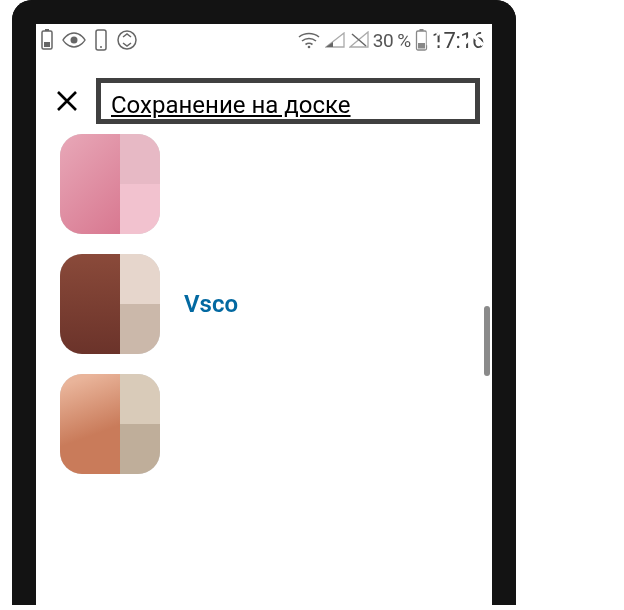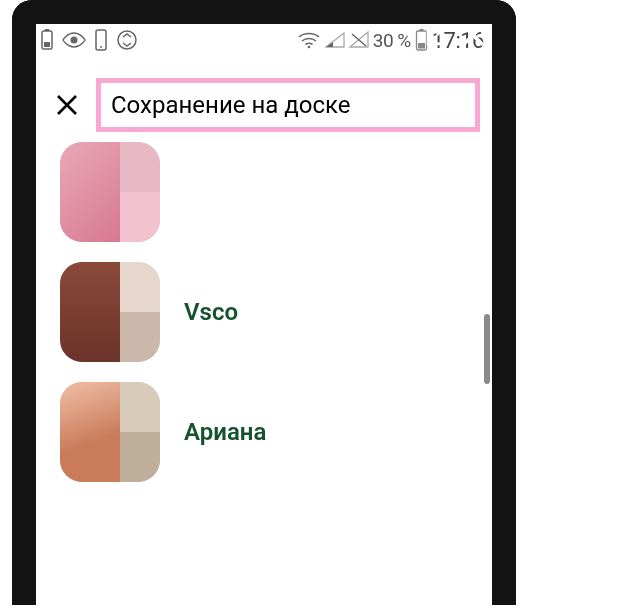--- a/index.html
+++ b/index.html
@@ -52,23 +52,24 @@
     gap: 14px;
   }
   .close-x {
     width: 30px; height: 30px;
     display:flex;align-items:center;justify-content:center;
     font-size: 34px; line-height: 1; color:#000; cursor:pointer;
     font-weight: 400;
   }
   .title-box {
     flex: 1;
-    border: 5px solid #f9a8d4;
-    padding: 8px 10px 8px 10px;
+    border: 5px solid #404040;
+    padding: 8px 10px 0 10px;
     max-width: 420px;
+    text-decoration: underline;
   }
   .title-text {
     font-size: 24px;
     color: #000;
     font-weight: 400;
   }
   .section-label {
     padding: 30px 0 10px 24px;
     font-size: 22px;
     color: #000;
@@ -95,21 +96,21 @@
     flex-shrink: 0;
     background:#ddd;
     box-shadow: 0 0 0 1px rgba(0,0,0,0.06) inset;
   }
   .thumb-left { width: 60%; height:100%; }
   .thumb-right { width: 40%; height:100%; display:flex; flex-direction:column; }
   .thumb-right > div { flex:1; }
   .board-name {
     font-size: 24px;
     font-weight: 600;
-    color:#14532d;
+    color:#0369a1;
   }
   
   .t1a{background:linear-gradient(135deg,#e8a8b8,#d87890);}
   .t1b{background:#e7b9c5;}
   .t1c{background:#f2c2cf;}
   .t2a{background:linear-gradient(180deg,#8a4a3a,#6b332a);}
   .t2b{background:#e6d6cc;}
   .t2c{background:#cbb8aa;}
   .t3a{background:linear-gradient(160deg,#e9b49a 10%,#c97b5a 60%);}
   .t3b{background:#d9cbb9;}
@@ -240,19 +241,18 @@
     </div>
 
     <div class="board-item">
       <div class="board-thumb">
         <div class="thumb-left t3a"></div>
         <div class="thumb-right">
             <div class="t3b"></div>
             <div class="t3c"></div>
           </div>
       </div>
-      <div class="board-name">Ариана</div>
     </div>
 
     <div class="scroll-indicator"></div>
   </div>
 
 </div>
 
 </body></html>

